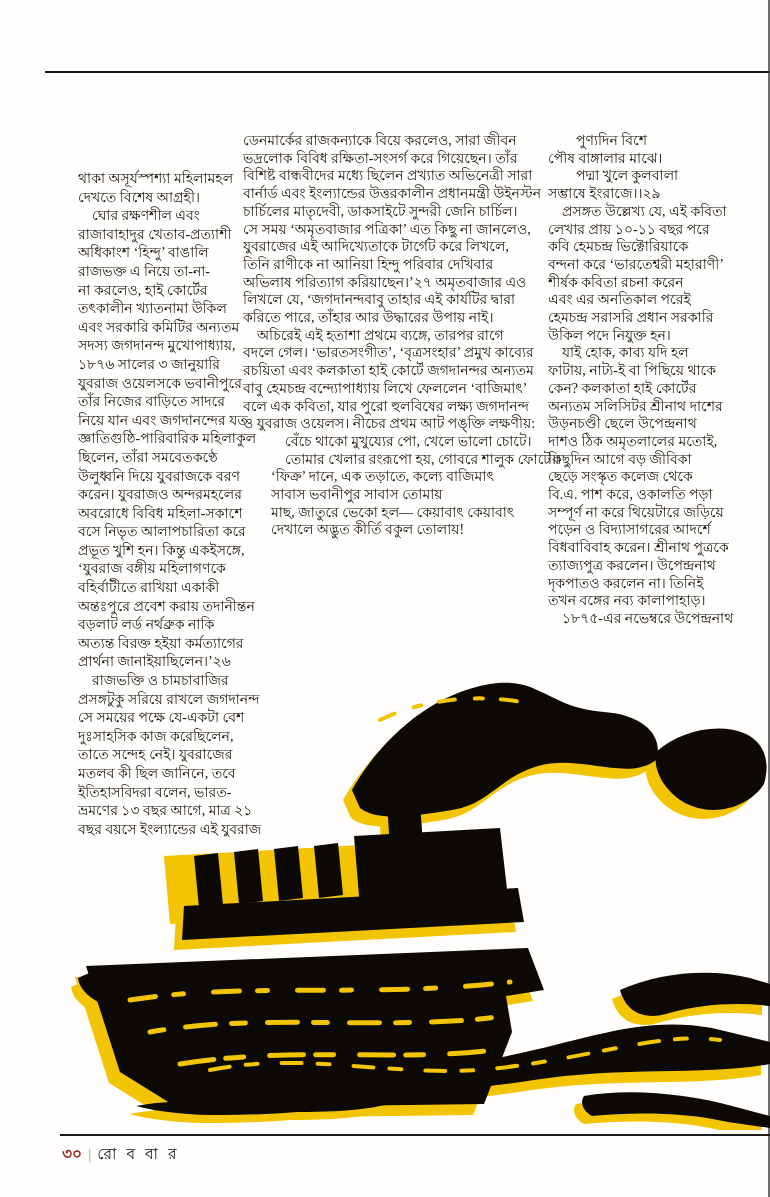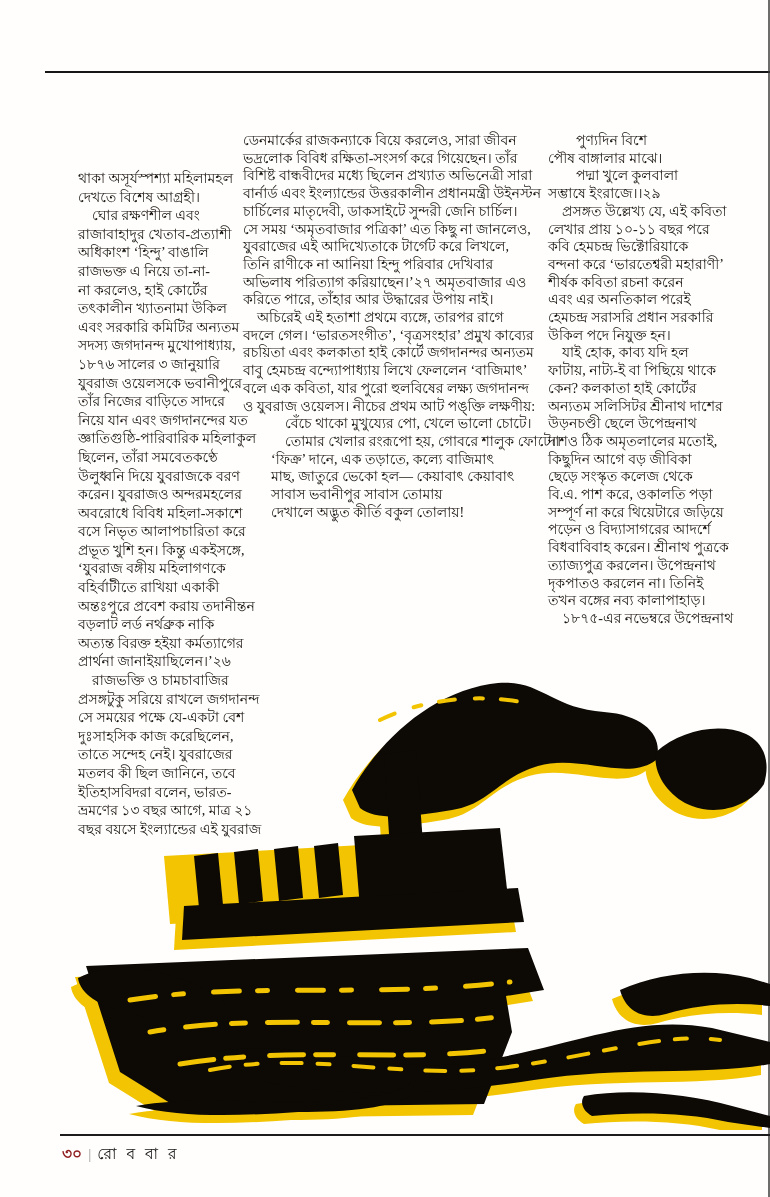--- a/index.html
+++ b/index.html
@@ -77,32 +77,33 @@
   <div id="col-mid" class="col">
       <div class="tline">ডেনমার্কের রাজকন্যাকে বিয়ে করলেও, সারা জীবন</div>
       <div class="tline">ভদ্রলোক বিবিধ রক্ষিতা-সংসর্গ করে গিয়েছেন। তাঁর</div>
       <div class="tline">বিশিষ্ট বান্ধবীদের মধ্যে ছিলেন প্রখ্যাত অভিনেত্রী সারা</div>
       <div class="tline">বার্নার্ড এবং ইংল্যান্ডের উত্তরকালীন প্রধানমন্ত্রী উইনস্টন</div>
       <div class="tline">চার্চিলের মাতৃদেবী, ডাকসাইটে সুন্দরী জেনি চার্চিল।</div>
       <div class="tline">সে সময় ‘অমৃতবাজার পত্রিকা’ এত কিছু না জানলেও,</div>
       <div class="tline">যুবরাজের এই আদিখ্যেতাকে টার্গেট করে লিখলে,</div>
       <div class="tline">তিনি রাণীকে না আনিয়া হিন্দু পরিবার দেখিবার</div>
       <div class="tline">অভিলাষ পরিত্যাগ করিয়াছেন।’২৭ অমৃতবাজার এও</div>
+      <div class="tline">লিখলে যে, ‘জগদানন্দবাবু তাহার এই কার্যটির দ্বারা</div>
       <div class="tline">করিতে পারে, তাঁহার আর উদ্ধারের উপায় নাই।</div>
       <div class="tline"> অচিরেই এই হতাশা প্রথমে ব্যঙ্গে, তারপর রাগে</div>
       <div class="tline">বদলে গেল। ‘ভারতসংগীত’, ‘বৃত্রসংহার’ প্রমুখ কাব্যের</div>
       <div class="tline">রচয়িতা এবং কলকাতা হাই কোর্টে জগদানন্দর অন্যতম</div>
       <div class="tline">বাবু হেমচন্দ্র বন্দ্যোপাধ্যায় লিখে ফেললেন ‘বাজিমাৎ’</div>
       <div class="tline">বলে এক কবিতা, যার পুরো হুলবিষের লক্ষ্য জগদানন্দ</div>
       <div class="tline">ও যুবরাজ ওয়েলস। নীচের প্রথম আট পঙ্‌ক্তি লক্ষণীয়:</div>
       <div class="tline">   বেঁচে থাকো মুখুয্যের পো, খেলে ভালো চোটে।</div>
       <div class="tline">   তোমার খেলার রংরূপো হয়, গোবরে শালুক ফোটে।।</div>
       <div class="tline">  ‘ফিক্র’ দানে, এক তড়াতে, কল্যে বাজিমাৎ</div>
+      <div class="tline">  সাবাস ভবানীপুর সাবাস তোমায়</div>
       <div class="tline">  মাছ, জাতুরে ভেকো হল— কেয়াবাৎ কেয়াবাৎ</div>
-      <div class="tline">  সাবাস ভবানীপুর সাবাস তোমায়</div>
       <div class="tline">  দেখালে অদ্ভুত কীর্তি বকুল তোলায়!</div>
     </div>
 
   <div id="col-right" class="col">
       <div class="tline">  পুণ্যদিন বিশে</div>
       <div class="tline">পৌষ বাঙ্গালার মাঝে।</div>
       <div class="tline">  পদ্মা খুলে কুলবালা</div>
       <div class="tline">সম্ভাষে ইংরাজে।।২৯</div>
       <div class="tline"> প্রসঙ্গত উল্লেখ্য যে, এই কবিতা</div>
       <div class="tline">লেখার প্রায় ১০-১১ বছর পরে</div>

